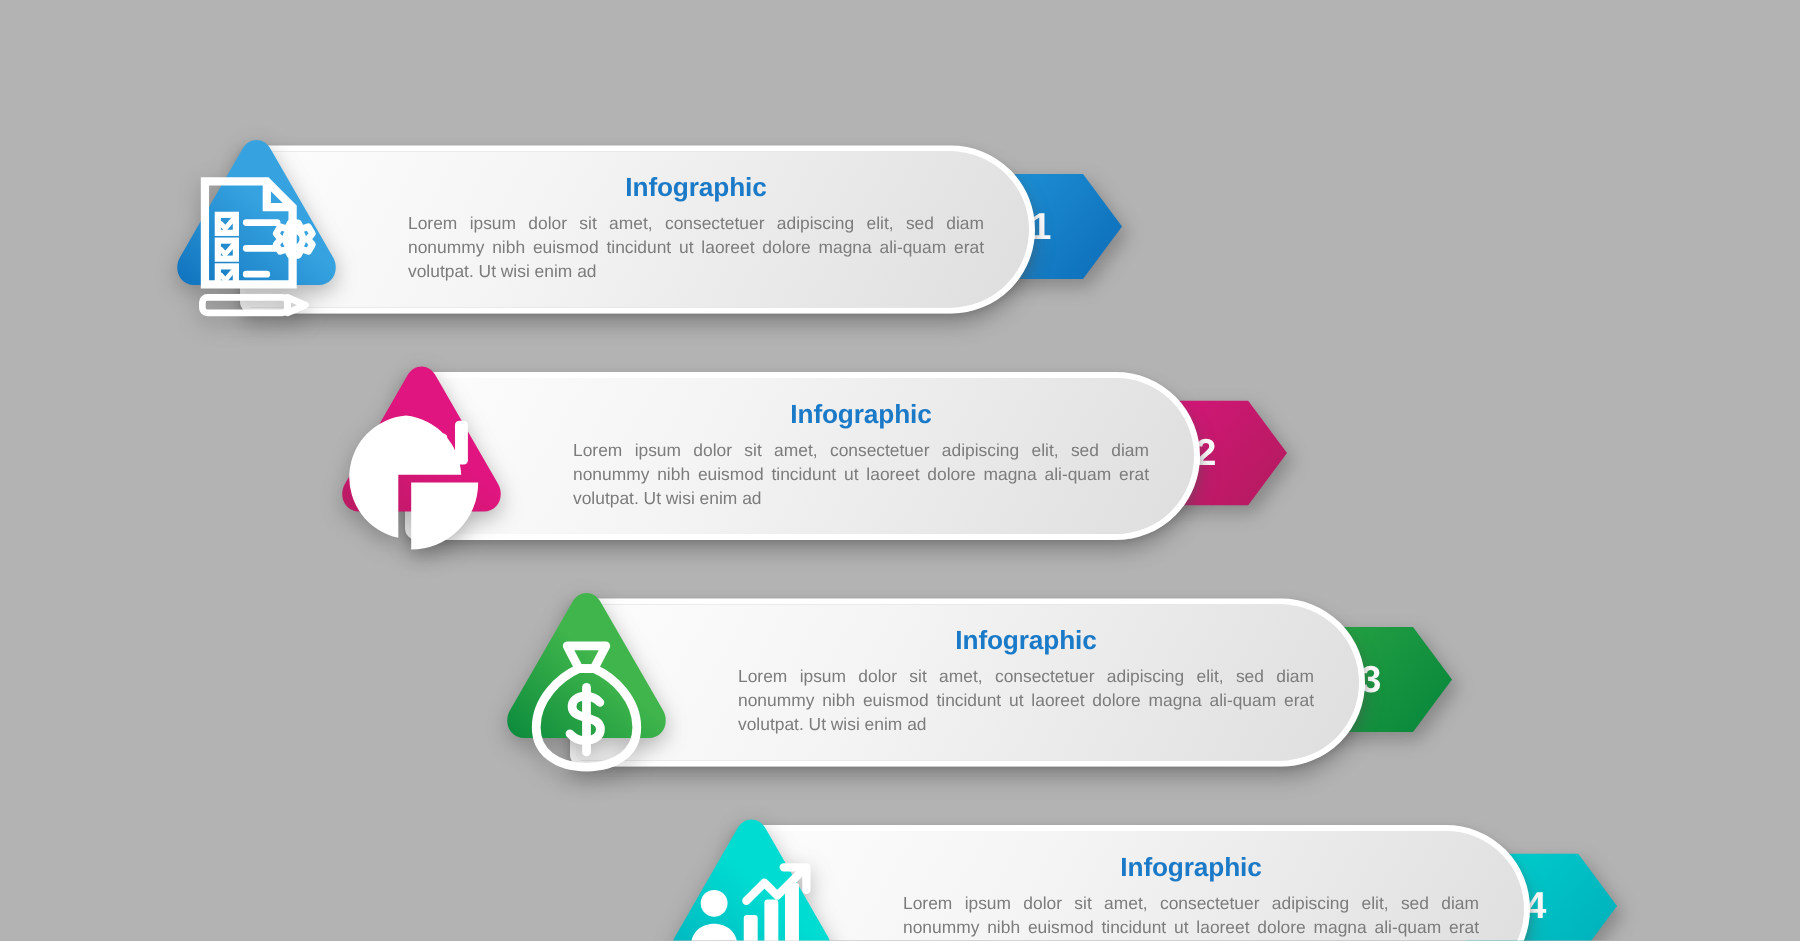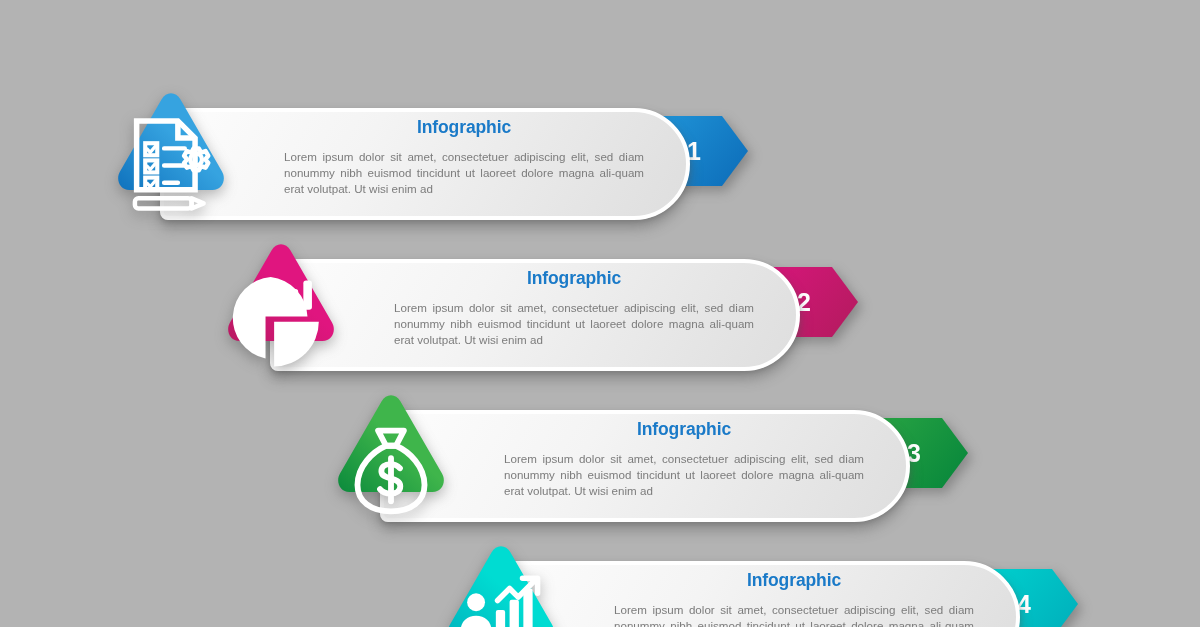--- a/index.html
+++ b/index.html
@@ -25,21 +25,21 @@
   
   .row {
     position: absolute;
     height: 122px;
   }
 
   
   .card {
     position: absolute;
     left: 50px;
-    top: 18px;
+    top: 7px;
     width: 530px;
     height: 112px;
     border-radius: 8px 56px 56px 8px;
     background: linear-gradient(120deg, #fdfdfd 0%, #f4f4f4 38%, #e8e8e8 72%, #dedede 100%);
     border: 4px solid #ffffff;
     box-sizing: border-box;
     box-shadow: 0 8px 13px rgba(80,80,80,0.42),
                 0 2px 4px rgba(90,90,90,0.30);
     z-index: 2;
   }
@@ -59,21 +59,21 @@
     color: #1a7ac8;
     letter-spacing: -0.1px;
     margin: 0 0 7px 0;
     line-height: 1.1;
   }
 
   .card-body {
     font-size: 11.6px;
     line-height: 1.38;
     color: #7c7c7c;
-    margin: 12px;
+    margin: 0;
     text-align: justify;
     text-align-last: left;
     hyphens: manual;
   }
 
   
   .tri {
     position: absolute;
     left: 0;
     top: 0;

